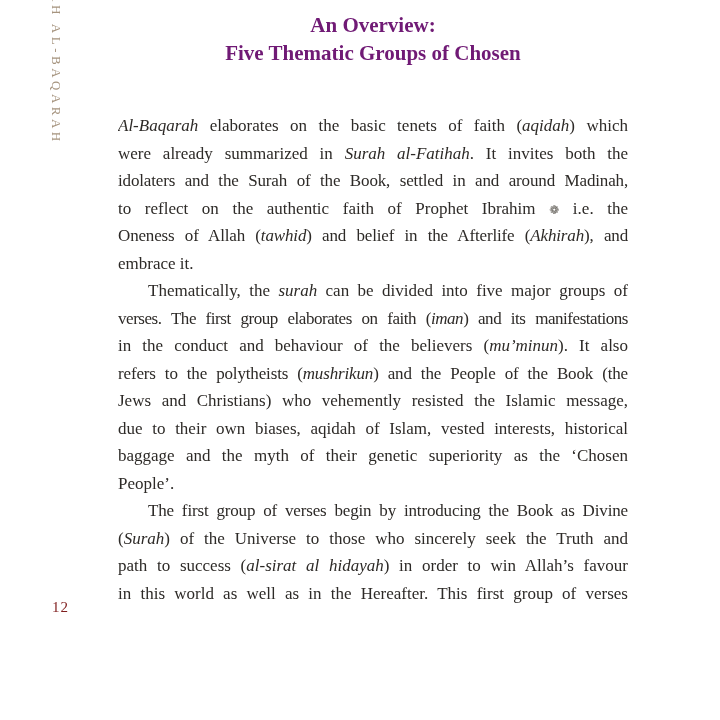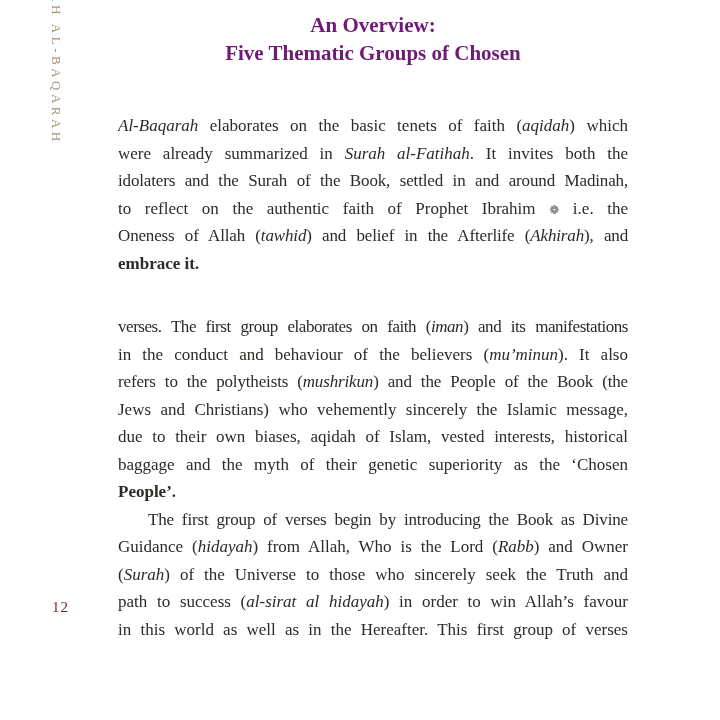--- a/index.html
+++ b/index.html
@@ -41,24 +41,24 @@
     font-size: 17px;
     color: #2d2a27;
   }
   .line {
     height: 27.5px;
     line-height: 27.5px;
     text-align: justify;
     text-align-last: justify;
     overflow: hidden;
   }
-  .line.end   { text-align-last: left; font-weight: bold; }
+  .line.end   { text-align-last: left; }
   .line.indent{ text-indent: 30px; }
   .line.snug  { word-spacing: -1.5px; letter-spacing: -0.15px; }
-  .line.tight { word-spacing: -2.8px; letter-spacing: -0.45px; margin-top: 36px; }
+  .line.tight { word-spacing: -2.8px; letter-spacing: -0.45px; }
   .honorific {
     font-family: "DejaVu Sans", sans-serif;
     font-size: 12px;
     color: #5a564f;
   }
   .page-number {
     position: absolute;
     left: 52px;
     top: 599px;
     font-size: 15px;
@@ -78,29 +78,29 @@
     <div>Five Thematic Groups of Chosen</div>
   </div>
 
   <div class="body-text">
       <div class="line"><i>Al-Baqarah</i> elaborates on the basic tenets of faith (<i>aqidah</i>) which</div>
       <div class="line">were already summarized in <i>Surah al-Fatihah</i>. It invites both the</div>
       <div class="line snug">idolaters and the Surah of the Book, settled in and around Madinah,</div>
       <div class="line">to reflect on the authentic faith of Prophet Ibrahim <span class="honorific">❁</span> i.e. the</div>
       <div class="line snug">Oneness of Allah (<i>tawhid</i>) and belief in the Afterlife (<i>Akhirah</i>), and</div>
       <div class="line end">embrace it.</div>
+      <div class="line indent">Thematically, the <i>surah</i> can be divided into five major groups of</div>
       <div class="line tight">verses. The first group elaborates on faith (<i>iman</i>) and its manifestations</div>
       <div class="line">in the conduct and behaviour of the believers (<i>mu’minun</i>). It also</div>
       <div class="line snug">refers to the polytheists (<i>mushrikun</i>) and the People of the Book (the</div>
-      <div class="line">Jews and Christians) who vehemently sincerely the Islamic message,</div>
+      <div class="line">Jews and Christians) who vehemently resisted the Islamic message,</div>
       <div class="line">due to their own biases, aqidah of Islam, vested interests, historical</div>
       <div class="line">baggage and the myth of their genetic superiority as the ‘Chosen</div>
       <div class="line end">People’.</div>
       <div class="line snug indent">The first group of verses begin by introducing the Book as Divine</div>
-      <div class="line">Guidance (<i>hidayah</i>) from Allah, Who is the Lord (<i>Rabb</i>) and Owner</div>
       <div class="line">(<i>Surah</i>) of the Universe to those who sincerely seek the Truth and</div>
       <div class="line">path to success (<i>al-sirat al hidayah</i>) in order to win Allah’s favour</div>
       <div class="line">in this world as well as in the Hereafter. This first group of verses</div>
     </div>
 
   <div class="page-number">12</div>
 
 </div>
 
 </body></html>

